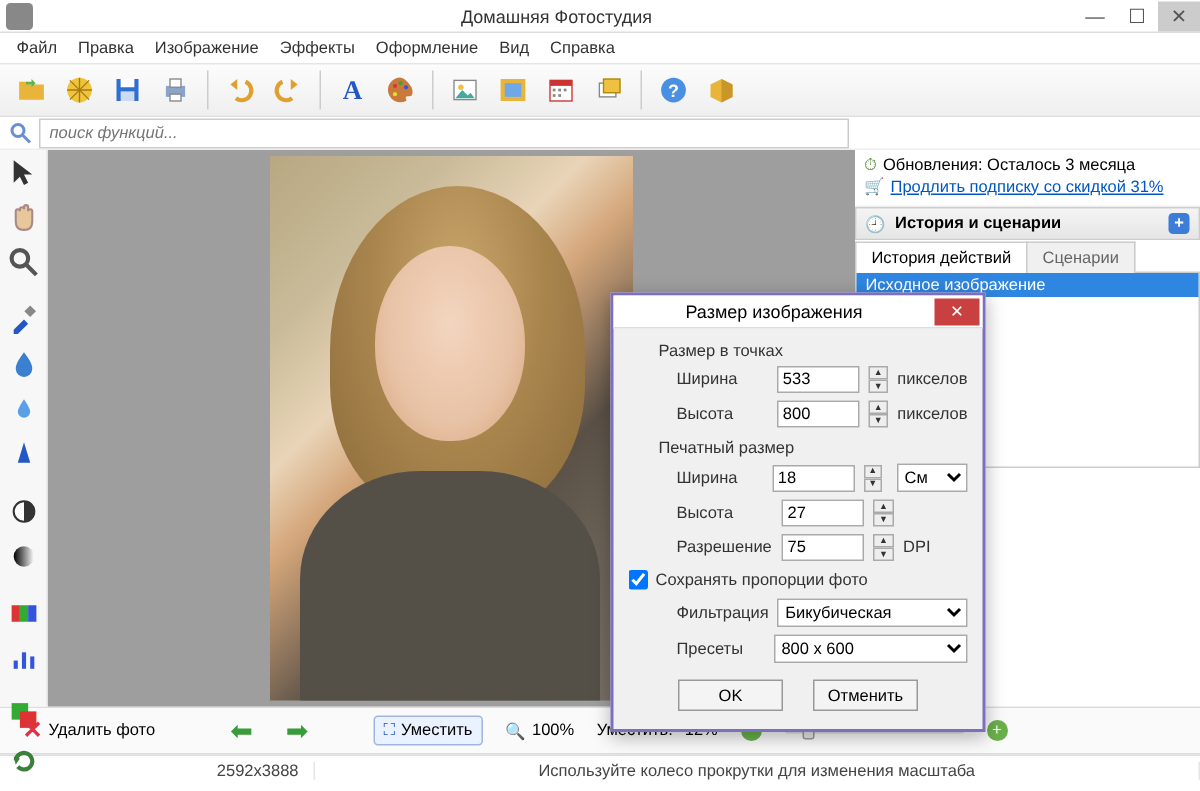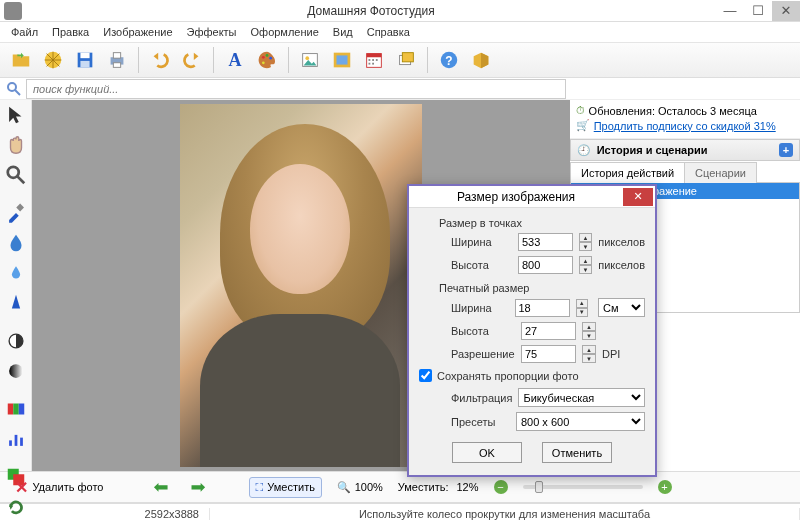--- a/index.html
+++ b/index.html
@@ -46,21 +46,21 @@
 .history-hdr { background: linear-gradient(#f4f4f4,#e6e6e6); border: 1px solid #ccc; height: 22px; display: flex; align-items: center; padding: 0 6px; gap: 6px; font-weight: bold; }
 .history-hdr .plus { margin-left: auto; width: 14px; height: 14px; background: #3b7dd8; color: #fff; border-radius: 3px; display: flex; align-items: center; justify-content: center; font-size: 11px; }
 .tabs { display: flex; border-bottom: 1px solid #ccc; background: #fff; }
 .tab { padding: 4px 10px; border: 1px solid #ccc; border-bottom: none; background: #fff; margin-right: -1px; font-size: 11px; position: relative; top: 1px; }
 .tab.active { background: #fff; font-weight: normal; }
 .tab.inactive { background: #f0f0f0; color: #666; }
 .history-list { border: 1px solid #ccc; border-top: none; height: 130px; background: #fff; }
 .history-item { background: #2f86e0; color: #fff; padding: 2px 6px; font-size: 11px; }
 
 
-.dialog { position: absolute; left: 407px; top: 184px; width: 250px; background: #f0f0f0; border: 2px solid #7b6fbf; box-shadow: 0 3px 12px rgba(0,0,0,0.3); }
+.dialog { position: absolute; left: 407px; top: 195px; width: 250px; background: #f0f0f0; border: 2px solid #7b6fbf; box-shadow: 0 3px 12px rgba(0,0,0,0.3); }
 .dialog .dtitle { height: 22px; background: #fff; display: flex; align-items: center; font-size: 12px; border-bottom: 1px solid #ddd; }
 .dialog .dtitle span { flex: 1; text-align: center; }
 .dialog .dtitle .dclose { width: 30px; height: 18px; background: #c84040; color: #fff; display: flex; align-items: center; justify-content: center; font-size: 11px; margin-right: 2px; }
 .dialog .dbody { padding: 6px 10px 4px; font-size: 11px; color: #333; }
 .dialog .section-label { margin: 3px 0 4px; padding-left: 20px; }
 .dialog .row { display: flex; align-items: center; margin-bottom: 5px; gap: 6px; }
 .dialog .row label { width: 64px; margin-left: 32px; }
 .dialog .row input.num { width: 55px; height: 18px; border: 1px solid #aaa; padding: 0 3px; font-size: 11px; text-align: left; }
 .dialog .spin { width: 14px; height: 18px; display: flex; flex-direction: column; }
 .dialog .spin div { flex: 1; border: 1px solid #aaa; background: #eee; font-size: 6px; display: flex; align-items: center; justify-content: center; line-height: 1; }

